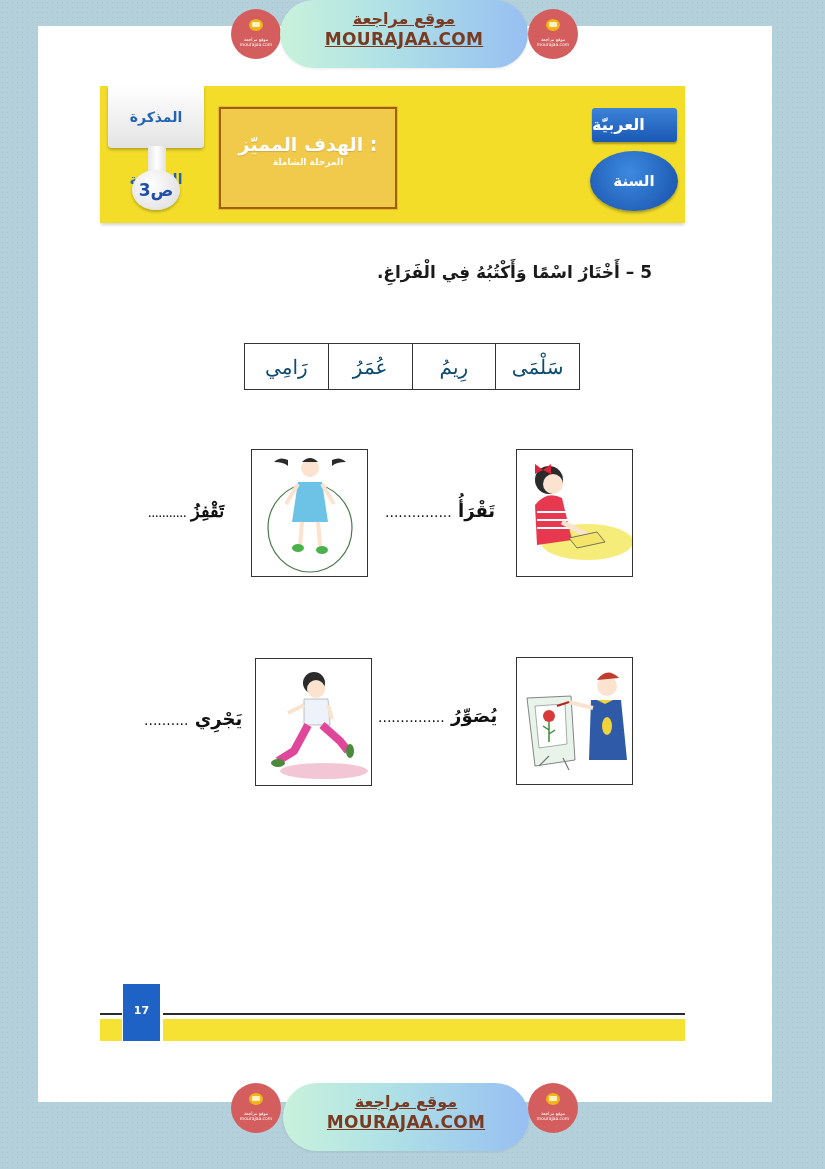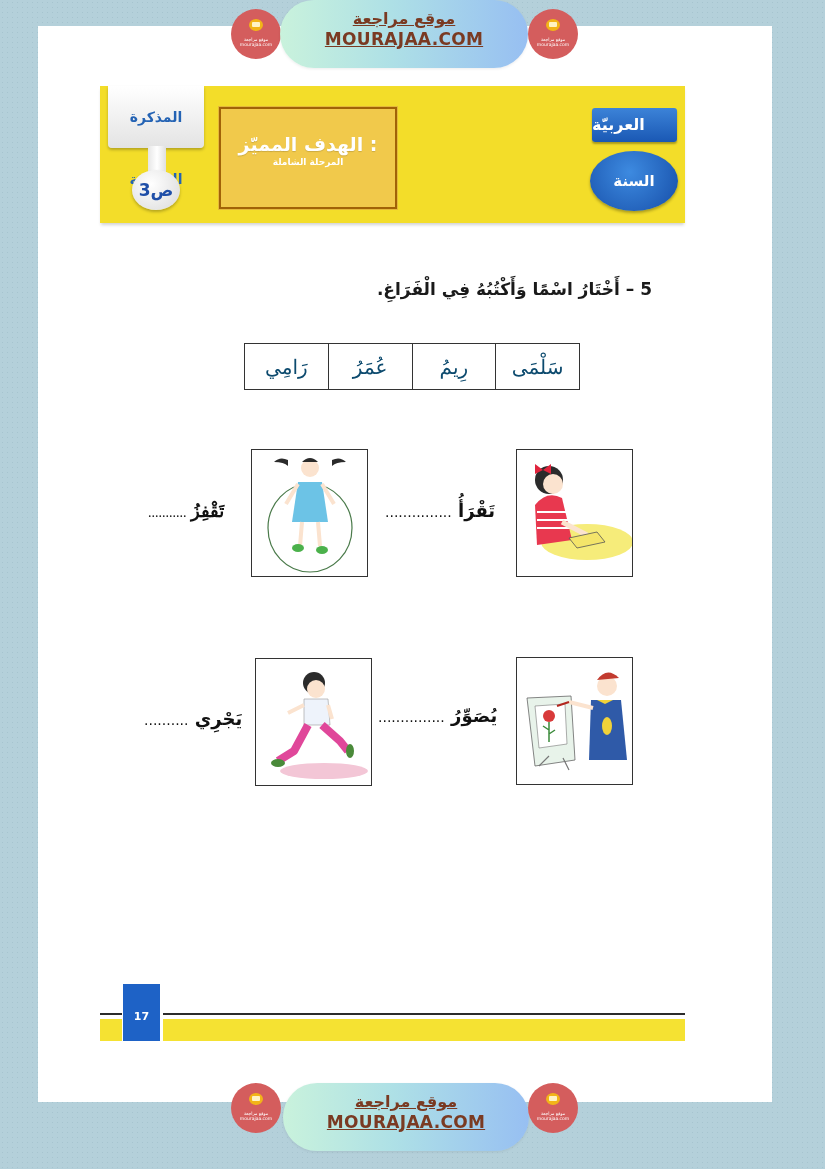--- a/index.html
+++ b/index.html
@@ -20,31 +20,31 @@
   .hdr{position:absolute;left:100px;top:86px;width:585px;height:137px;background:#f3dd29;box-shadow:0 3px 3px -1px rgba(0,0,0,.18);}
   .hdr-box{position:absolute;top:21px;height:98px;background:#f1c94b;border:2px solid #a16207;box-shadow:0 0 0 1px #e4b93a;color:#fff;text-align:center;font-family:"DejaVu Sans",sans-serif;}
   .hdr-box .big{display:block;font-size:19px;font-weight:bold;margin-top:24px;text-shadow:0 1px 1px rgba(0,0,0,.15);}
   .hdr-box .small{display:block;font-size:9px;font-weight:bold;margin-top:2px;}
   .tag{position:absolute;left:8px;top:0;width:96px;height:62px;background:linear-gradient(#ffffff,#e3e3e3);border-radius:0 0 4px 4px;box-shadow:0 2px 3px rgba(0,0,0,.25);color:#2463b4;font-weight:bold;font-size:14px;text-align:center;line-height:62px;}
   .tag-stem{position:absolute;left:48px;top:60px;width:18px;height:30px;background:linear-gradient(90deg,#e6e6e6,#fff,#e0e0e0);}
   .tag-circle{position:absolute;left:32px;top:84px;width:48px;height:40px;border-radius:50%;background:radial-gradient(circle at 40% 35%,#fff,#d9d9d9);box-shadow:0 2px 3px rgba(0,0,0,.25);color:#1f4fa8;font-weight:bold;font-size:17px;text-align:center;line-height:40px;}
   .subj{position:absolute;left:492px;top:22px;width:85px;height:34px;background:linear-gradient(#3c83d8,#1a58b4);border-radius:3px;box-shadow:0 2px 2px rgba(0,0,0,.3);color:#fff;font-weight:bold;font-size:16px;line-height:34px;}
   .year{position:absolute;left:490px;top:65px;width:88px;height:60px;border-radius:50%;background:radial-gradient(circle at 45% 35%,#3d8ae0,#164ea8);box-shadow:0 2px 3px rgba(0,0,0,.3);color:#fff;font-weight:bold;font-size:15px;text-align:center;line-height:60px;}
   
-  .instr{position:absolute;left:300px;top:262px;width:352px;text-align:right;direction:rtl;font-family:"DejaVu Sans",sans-serif;font-weight:bold;font-size:17px;color:#1a1a1a;margin-top:17px;}
+  .instr{position:absolute;left:300px;top:262px;width:352px;text-align:right;direction:rtl;font-family:"DejaVu Sans",sans-serif;font-weight:bold;font-size:17px;color:#1a1a1a;}
   
   .names{position:absolute;left:244px;top:343px;width:336px;height:47px;border:1.5px solid #333;display:flex;flex-direction:row-reverse;box-sizing:border-box;}
   .names .cell{flex:1;border-left:1.5px solid #333;display:flex;align-items:center;justify-content:center;font-size:20px;color:#0c4a6e;font-family:Liberation Serif, serif;}
   .names .cell:last-child{border-left:none;}
   
   .pic{position:absolute;width:117px;height:128px;border:1.5px solid #333;background:#fff;box-sizing:border-box;overflow:hidden;}
   .line{position:absolute;direction:rtl;font-family:"DejaVu Sans",sans-serif;font-size:18px;font-weight:bold;color:#111;white-space:nowrap;}
   .line .dots{font-weight:normal;font-size:14px;letter-spacing:1px;}
   
-  .foot-num{position:absolute;left:123px;top:984px;width:37px;height:57px;background:#1e62c6;color:#fff;font-weight:bold;font-size:11px;text-align:center;padding-top:26px;box-sizing:border-box;}
+  .foot-num{position:absolute;left:123px;top:984px;width:37px;height:57px;background:#1e62c6;color:#fff;font-weight:bold;font-size:11px;text-align:center;padding-top:20px;box-sizing:border-box;}
   .foot-line{position:absolute;top:1013px;height:2px;background:#2b2b2b;}
   .foot-yellow{position:absolute;top:1019px;height:22px;background:#f5e232;}
 </style>
 </head>
 <body>
 
 <div class="bg-dots"></div>
 <div class="sheet"></div>
 
 <div class="logo" style="left:231px;top:9px;">

